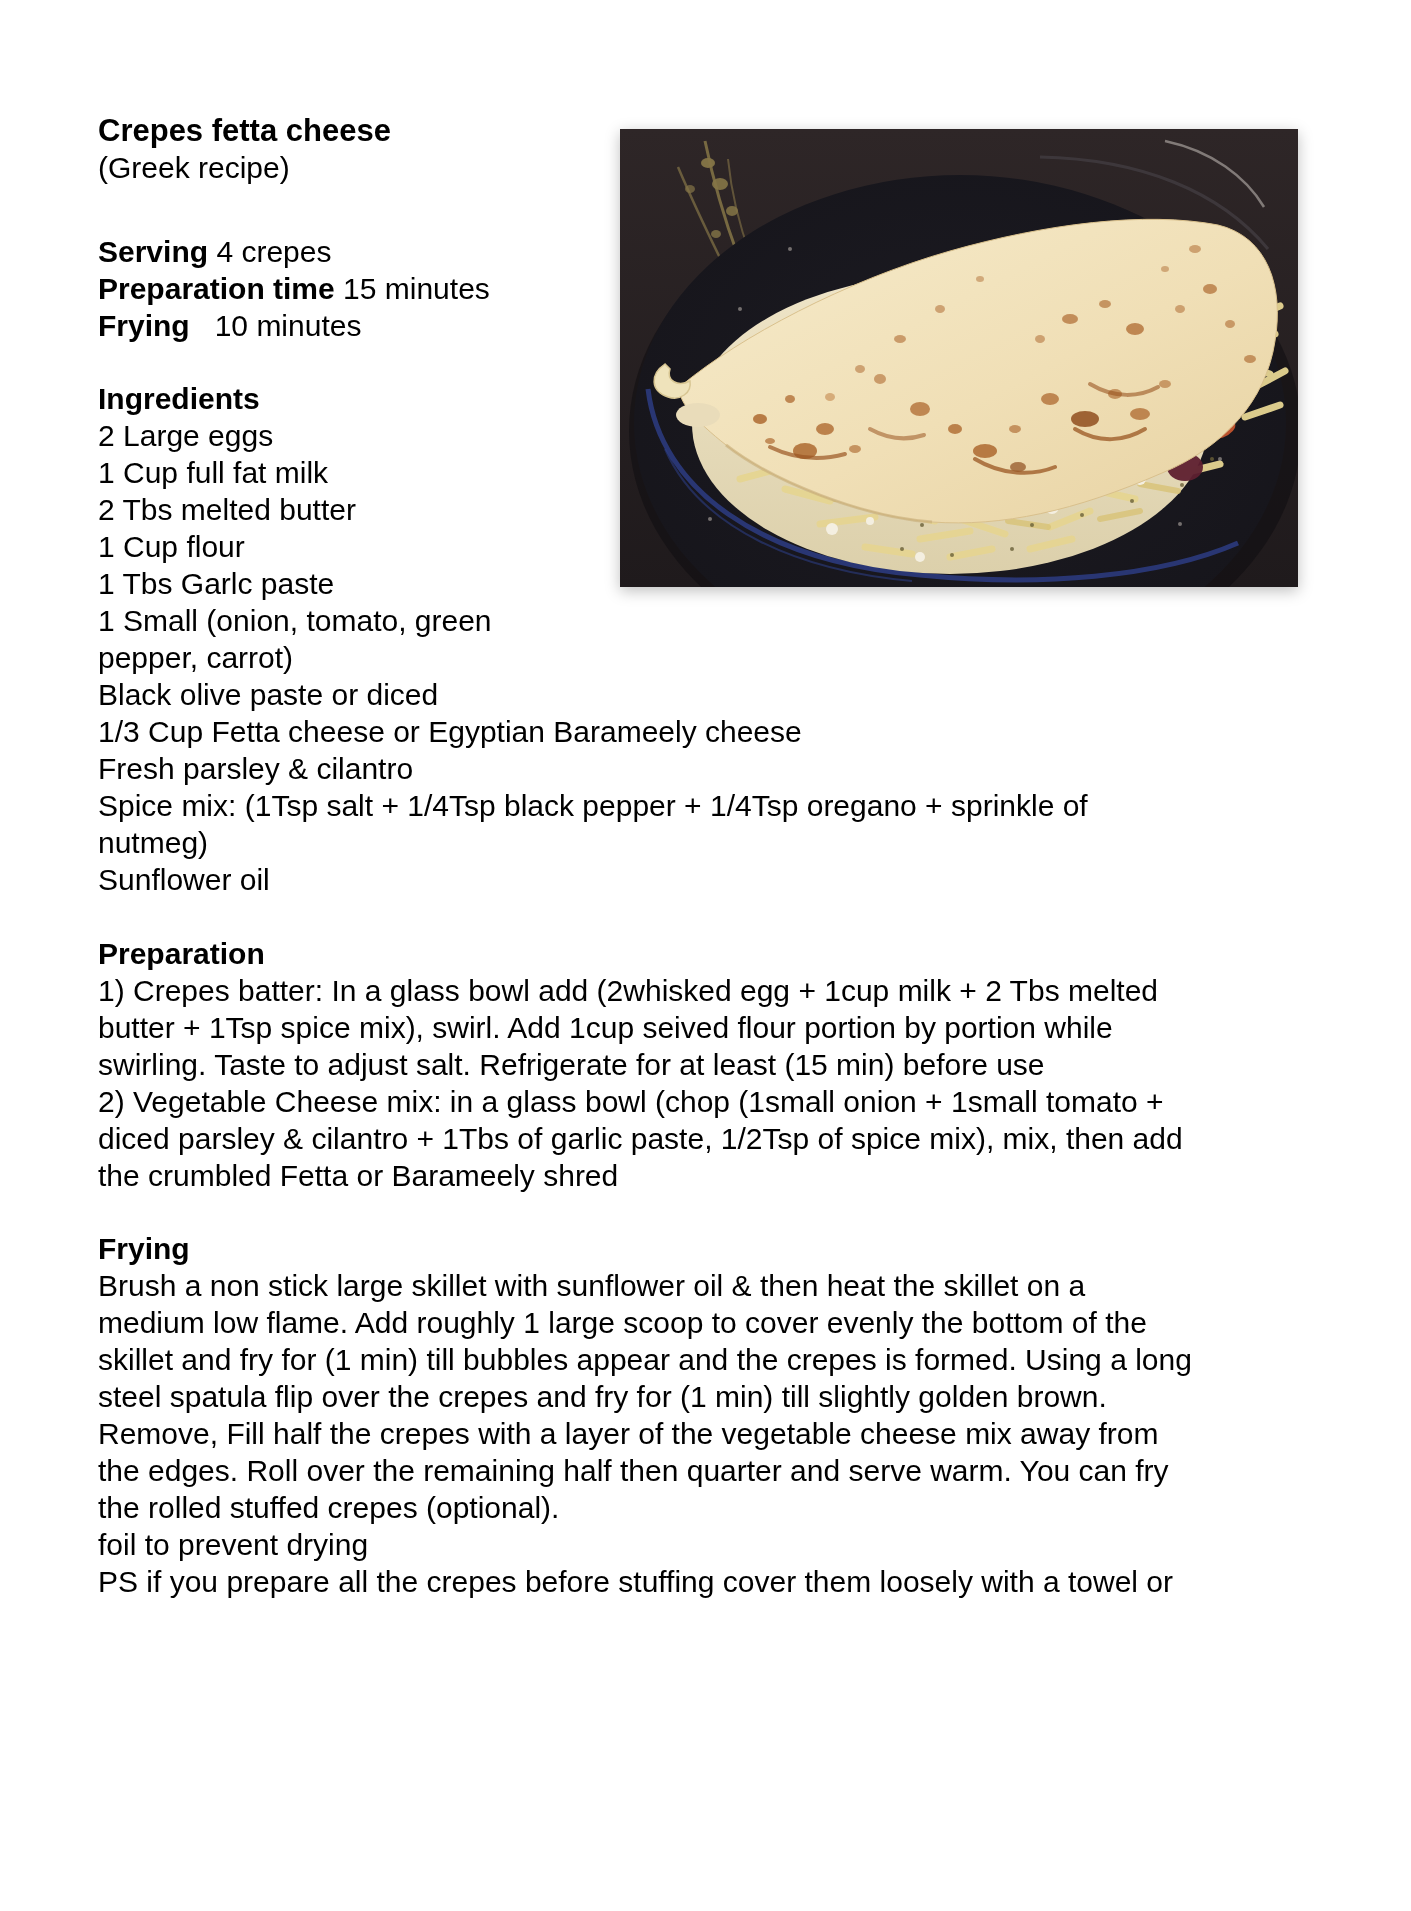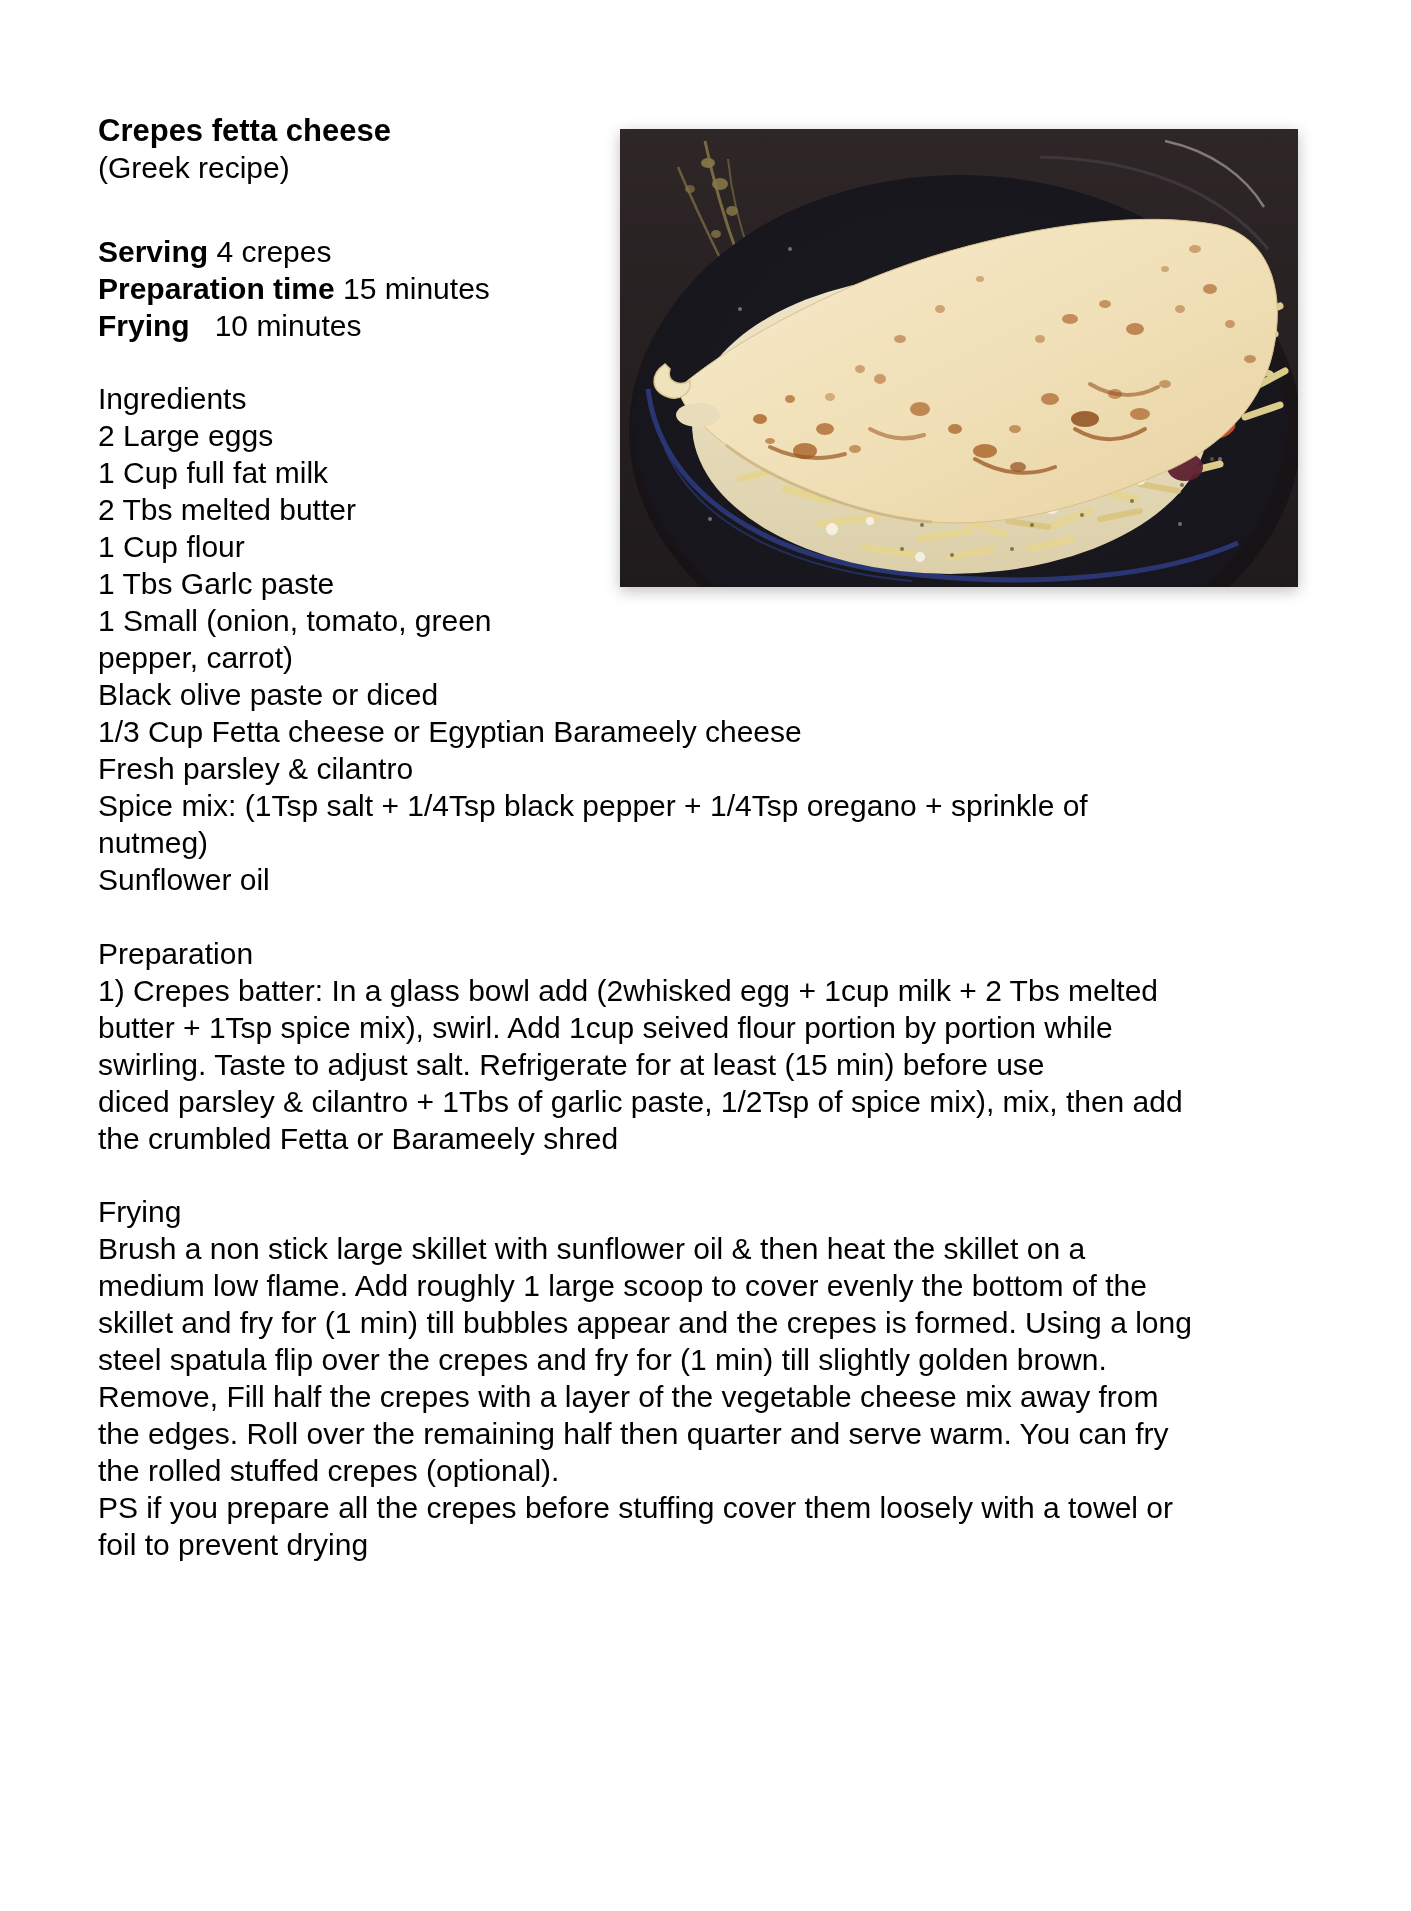--- a/index.html
+++ b/index.html
@@ -10,21 +10,21 @@
     font-family:"Liberation Sans",sans-serif;
     color:#000;
     overflow:hidden;
   }
   .doc{
     position:absolute;left:98px;top:112px;width:1230px;
     font-size:30px;line-height:37px;
   }
   .line{white-space:pre;}
   .title{font-weight:700;font-size:31px;}
-  .heading{font-weight:400;}
+  .heading{font-weight:700;}
   .doc b{font-weight:700;text-align:right;}
   .spacer{width:100%;}
   .s1{height:47px;}
   .s2{height:36px;}
   .s3{height:37px;}
   .photo{
     position:absolute;left:620px;top:129px;width:678px;height:458px;
     box-shadow:0 4px 14px rgba(0,0,0,.25);
   }
   .photo svg{display:block;width:100%;height:100%;}
@@ -264,32 +264,33 @@
         <div class="line">nutmeg)</div>
         <div class="line">Sunflower oil</div>
       </div>
     <div class="spacer s3"></div>
 
     <div class="line heading">Preparation</div>
     <div>
         <div class="line">1) Crepes batter: In a glass bowl add (2whisked egg + 1cup milk + 2 Tbs melted</div>
         <div class="line">butter + 1Tsp spice mix), swirl. Add 1cup seived flour portion by portion while</div>
         <div class="line">swirling. Taste to adjust salt. Refrigerate for at least (15 min) before use</div>
+        <div class="line">2) Vegetable Cheese mix: in a glass bowl (chop (1small onion + 1small tomato +</div>
         <div class="line">diced parsley &amp; cilantro + 1Tbs of garlic paste, 1/2Tsp of spice mix), mix, then add</div>
         <div class="line">the crumbled Fetta or Barameely shred</div>
       </div>
     <div class="spacer s2"></div>
 
     <div class="line heading">Frying</div>
     <div>
         <div class="line">Brush a non stick large skillet with sunflower oil &amp; then heat the skillet on a</div>
         <div class="line">medium low flame. Add roughly 1 large scoop to cover evenly the bottom of the</div>
         <div class="line">skillet and fry for (1 min) till bubbles appear and the crepes is formed. Using a long</div>
         <div class="line">steel spatula flip over the crepes and fry for (1 min) till slightly golden brown.</div>
         <div class="line">Remove, Fill half the crepes with a layer of the vegetable cheese mix away from</div>
         <div class="line">the edges. Roll over the remaining half then quarter and serve warm. You can fry</div>
         <div class="line">the rolled stuffed crepes (optional).</div>
+        <div class="line">foil to prevent drying</div>
         <div class="line">PS if you prepare all the crepes before stuffing cover them loosely with a towel or</div>
-        <div class="line">foil to prevent drying</div>
       </div>
   </div>
 
 </div>
 
 </body></html>

